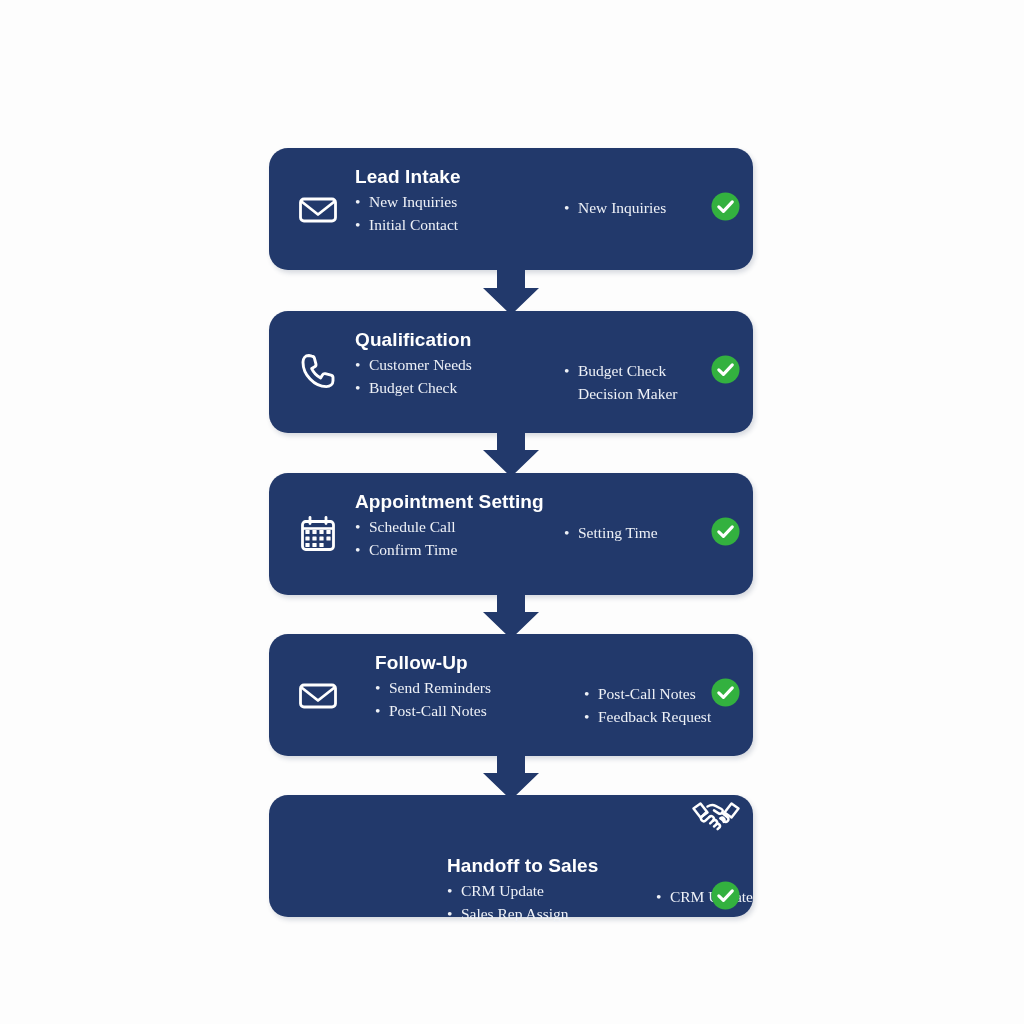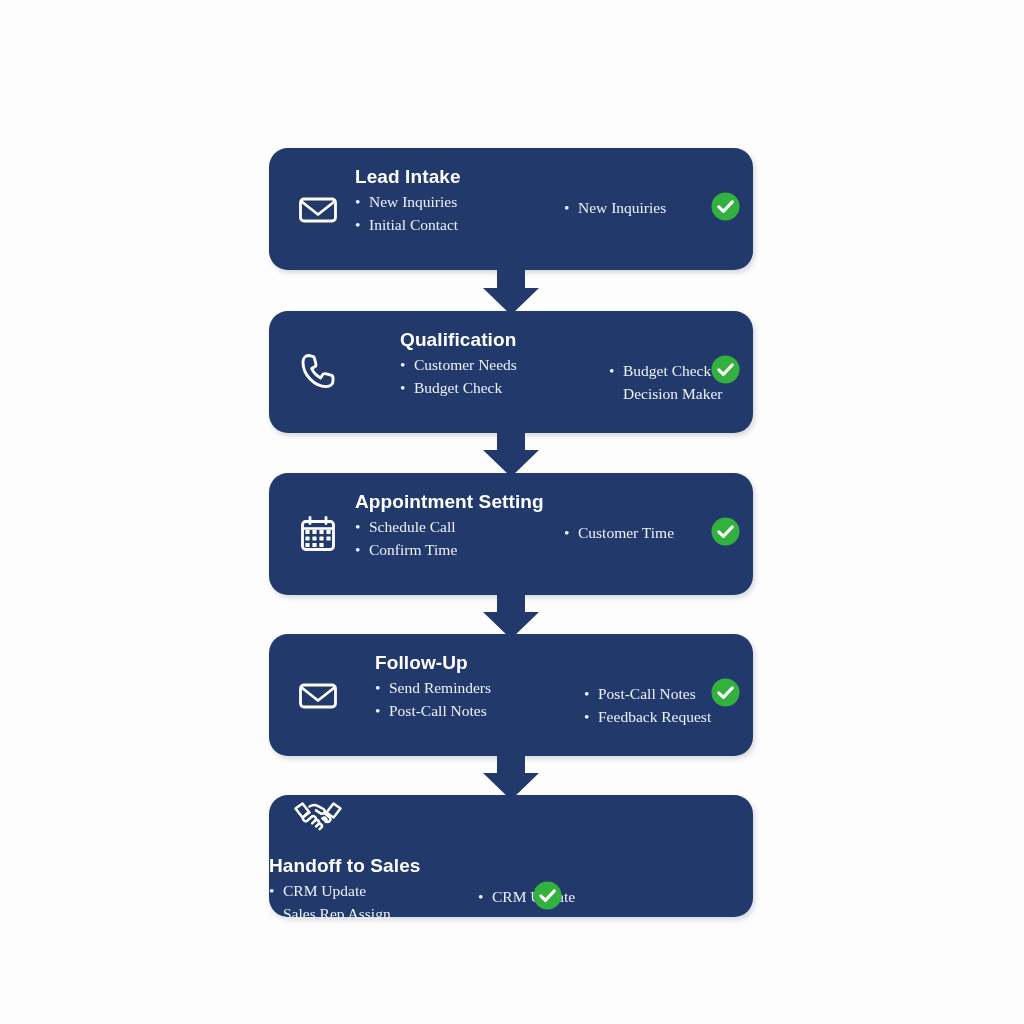--- a/index.html
+++ b/index.html
@@ -23,21 +23,21 @@
 
   .stage {
     position: absolute;
     left: 269px;
     width: 484px;
     height: 122px;
     background: #22396b;
     border-radius: 19px;
     box-shadow: 2px 3px 5px rgba(40, 55, 90, 0.18);
     display: flex;
-    align-items: flex-start;
+    align-items: flex-end;
     box-sizing: border-box;
   }
 
   .stage-icon {
     width: 86px;
     min-width: 86px;
     height: 100%;
     display: flex;
     align-items: center;
     justify-content: center;
@@ -153,21 +153,21 @@
             </svg>
           </div>
         </div>
       </div>
     </div>
     <div class="arrow" style="top: 267px;">
       <svg width="56" height="48" viewBox="0 0 56 48" aria-hidden="true">
         <path d="M14 0 L42 0 L42 21 L56 21 L28 48 L0 21 L14 21 Z" fill="#22396b"></path>
       </svg>
     </div>
-    <div class="stage" style="top: 311px; gap: 45px;">
+    <div class="stage" style="top: 311px;">
       <div class="stage-icon">
         <svg width="46" height="46" viewBox="0 0 46 46" aria-hidden="true">
           <path d="M13.8 6.5 C10.3 6.5 8 9.3 8 13.2 C8 25.6 19.2 37.6 31.3 37.6 C35.2 37.6 38 35.1 38 31.8 L38 28.6 C38 27.3 37.2 26.4 36 26.1 L30.3 24.7 C29.1 24.4 28 24.9 27.4 25.9 L25.6 28.9 C21.6 26.8 18.6 23.6 16.7 19.6 L19.7 17.8 C20.7 17.2 21.2 16 20.9 14.8 L19.4 9.2 C19.1 8 18.2 7.2 16.9 7.2 Z" fill="none" stroke="#ffffff" stroke-width="2.9" stroke-linejoin="round"></path>
         </svg>
       </div>
       <div class="stage-body">
         <div class="col-left">
           <div class="stage-title">Qualification</div>
           <ul class="bullets">
             <li class="bulleted">Customer Needs</li>
@@ -216,21 +216,21 @@
       <div class="stage-body">
         <div class="col-left">
           <div class="stage-title">Appointment Setting</div>
           <ul class="bullets">
             <li class="bulleted">Schedule Call</li>
             <li class="bulleted">Confirm Time</li>
           </ul>
         </div>
         <div class="col-right">
           <ul class="bullets">
-            <li class="bulleted">Customer Time</li>
+            <li class="bulleted">Setting Time</li>
           </ul>
           <div class="check-badge">
             <svg width="29" height="29" viewBox="0 0 29 29" aria-hidden="true">
               <circle cx="14.5" cy="14.5" r="14" fill="#33b13f"></circle>
               <path d="M7.8 14.9 L12.4 19.4 L21.3 9.9" fill="none" stroke="#ffffff" stroke-width="3.1" stroke-linecap="round" stroke-linejoin="round"></path>
             </svg>
           </div>
         </div>
       </div>
     </div>

